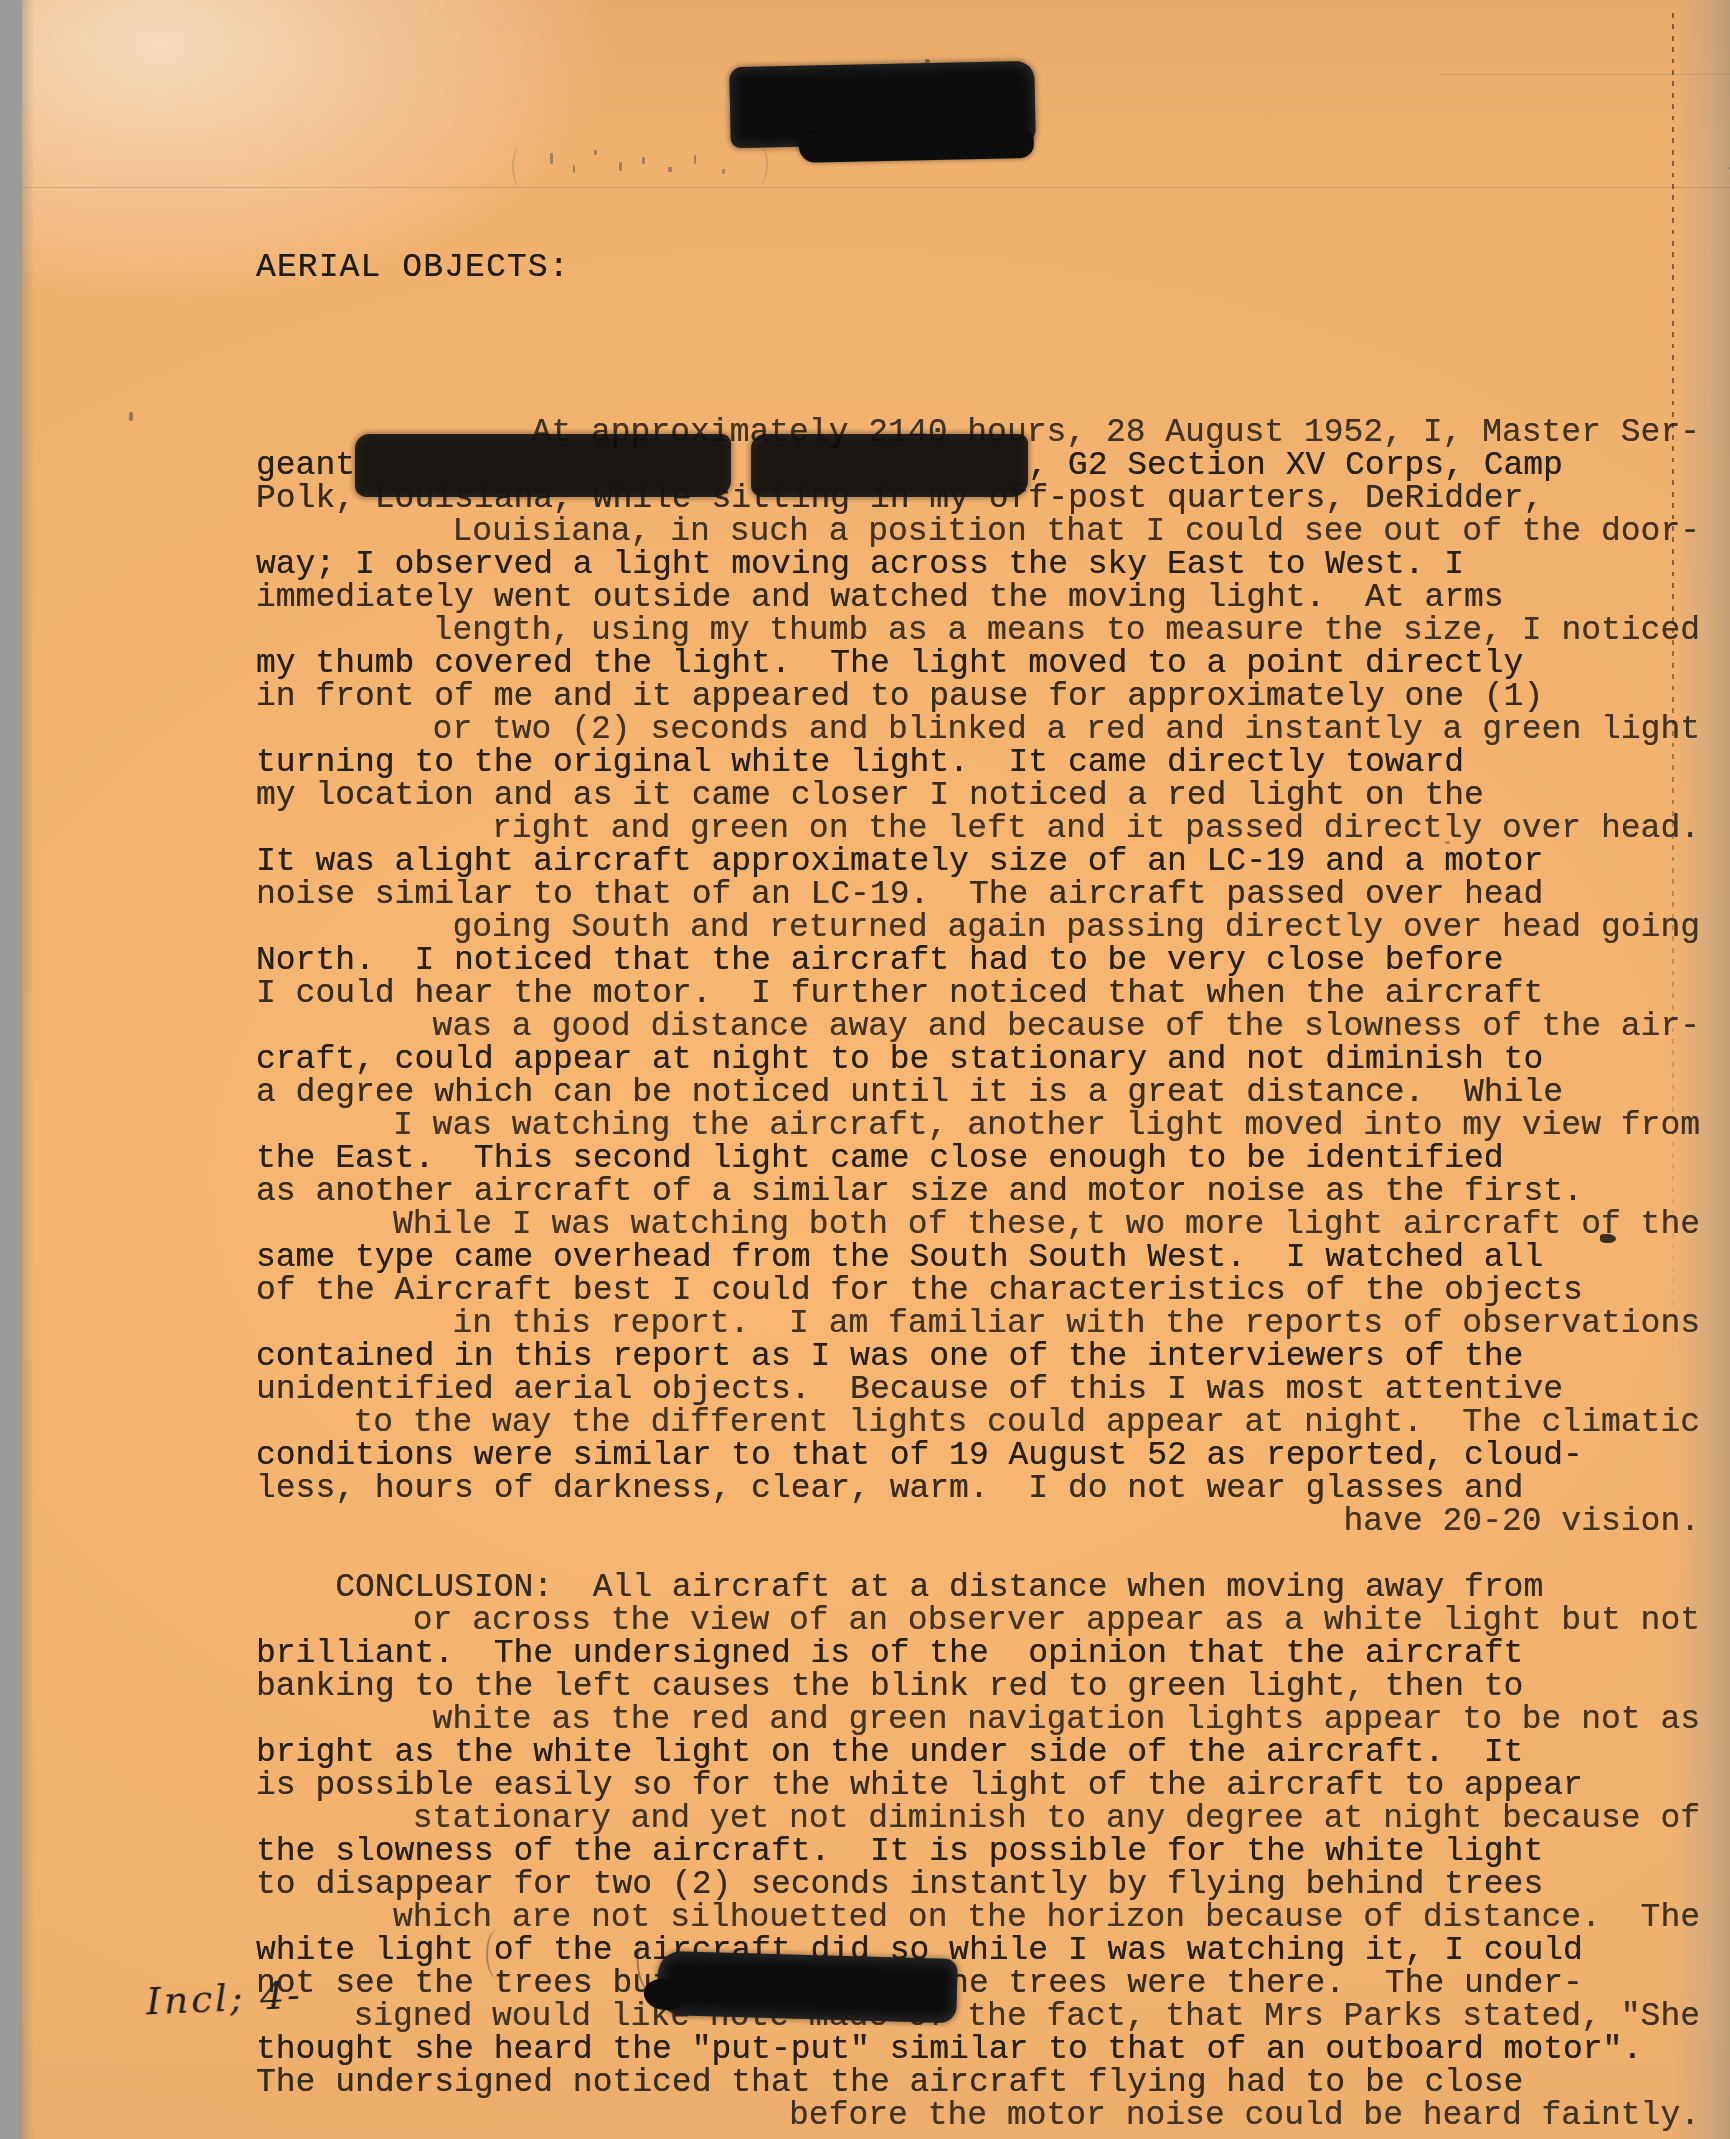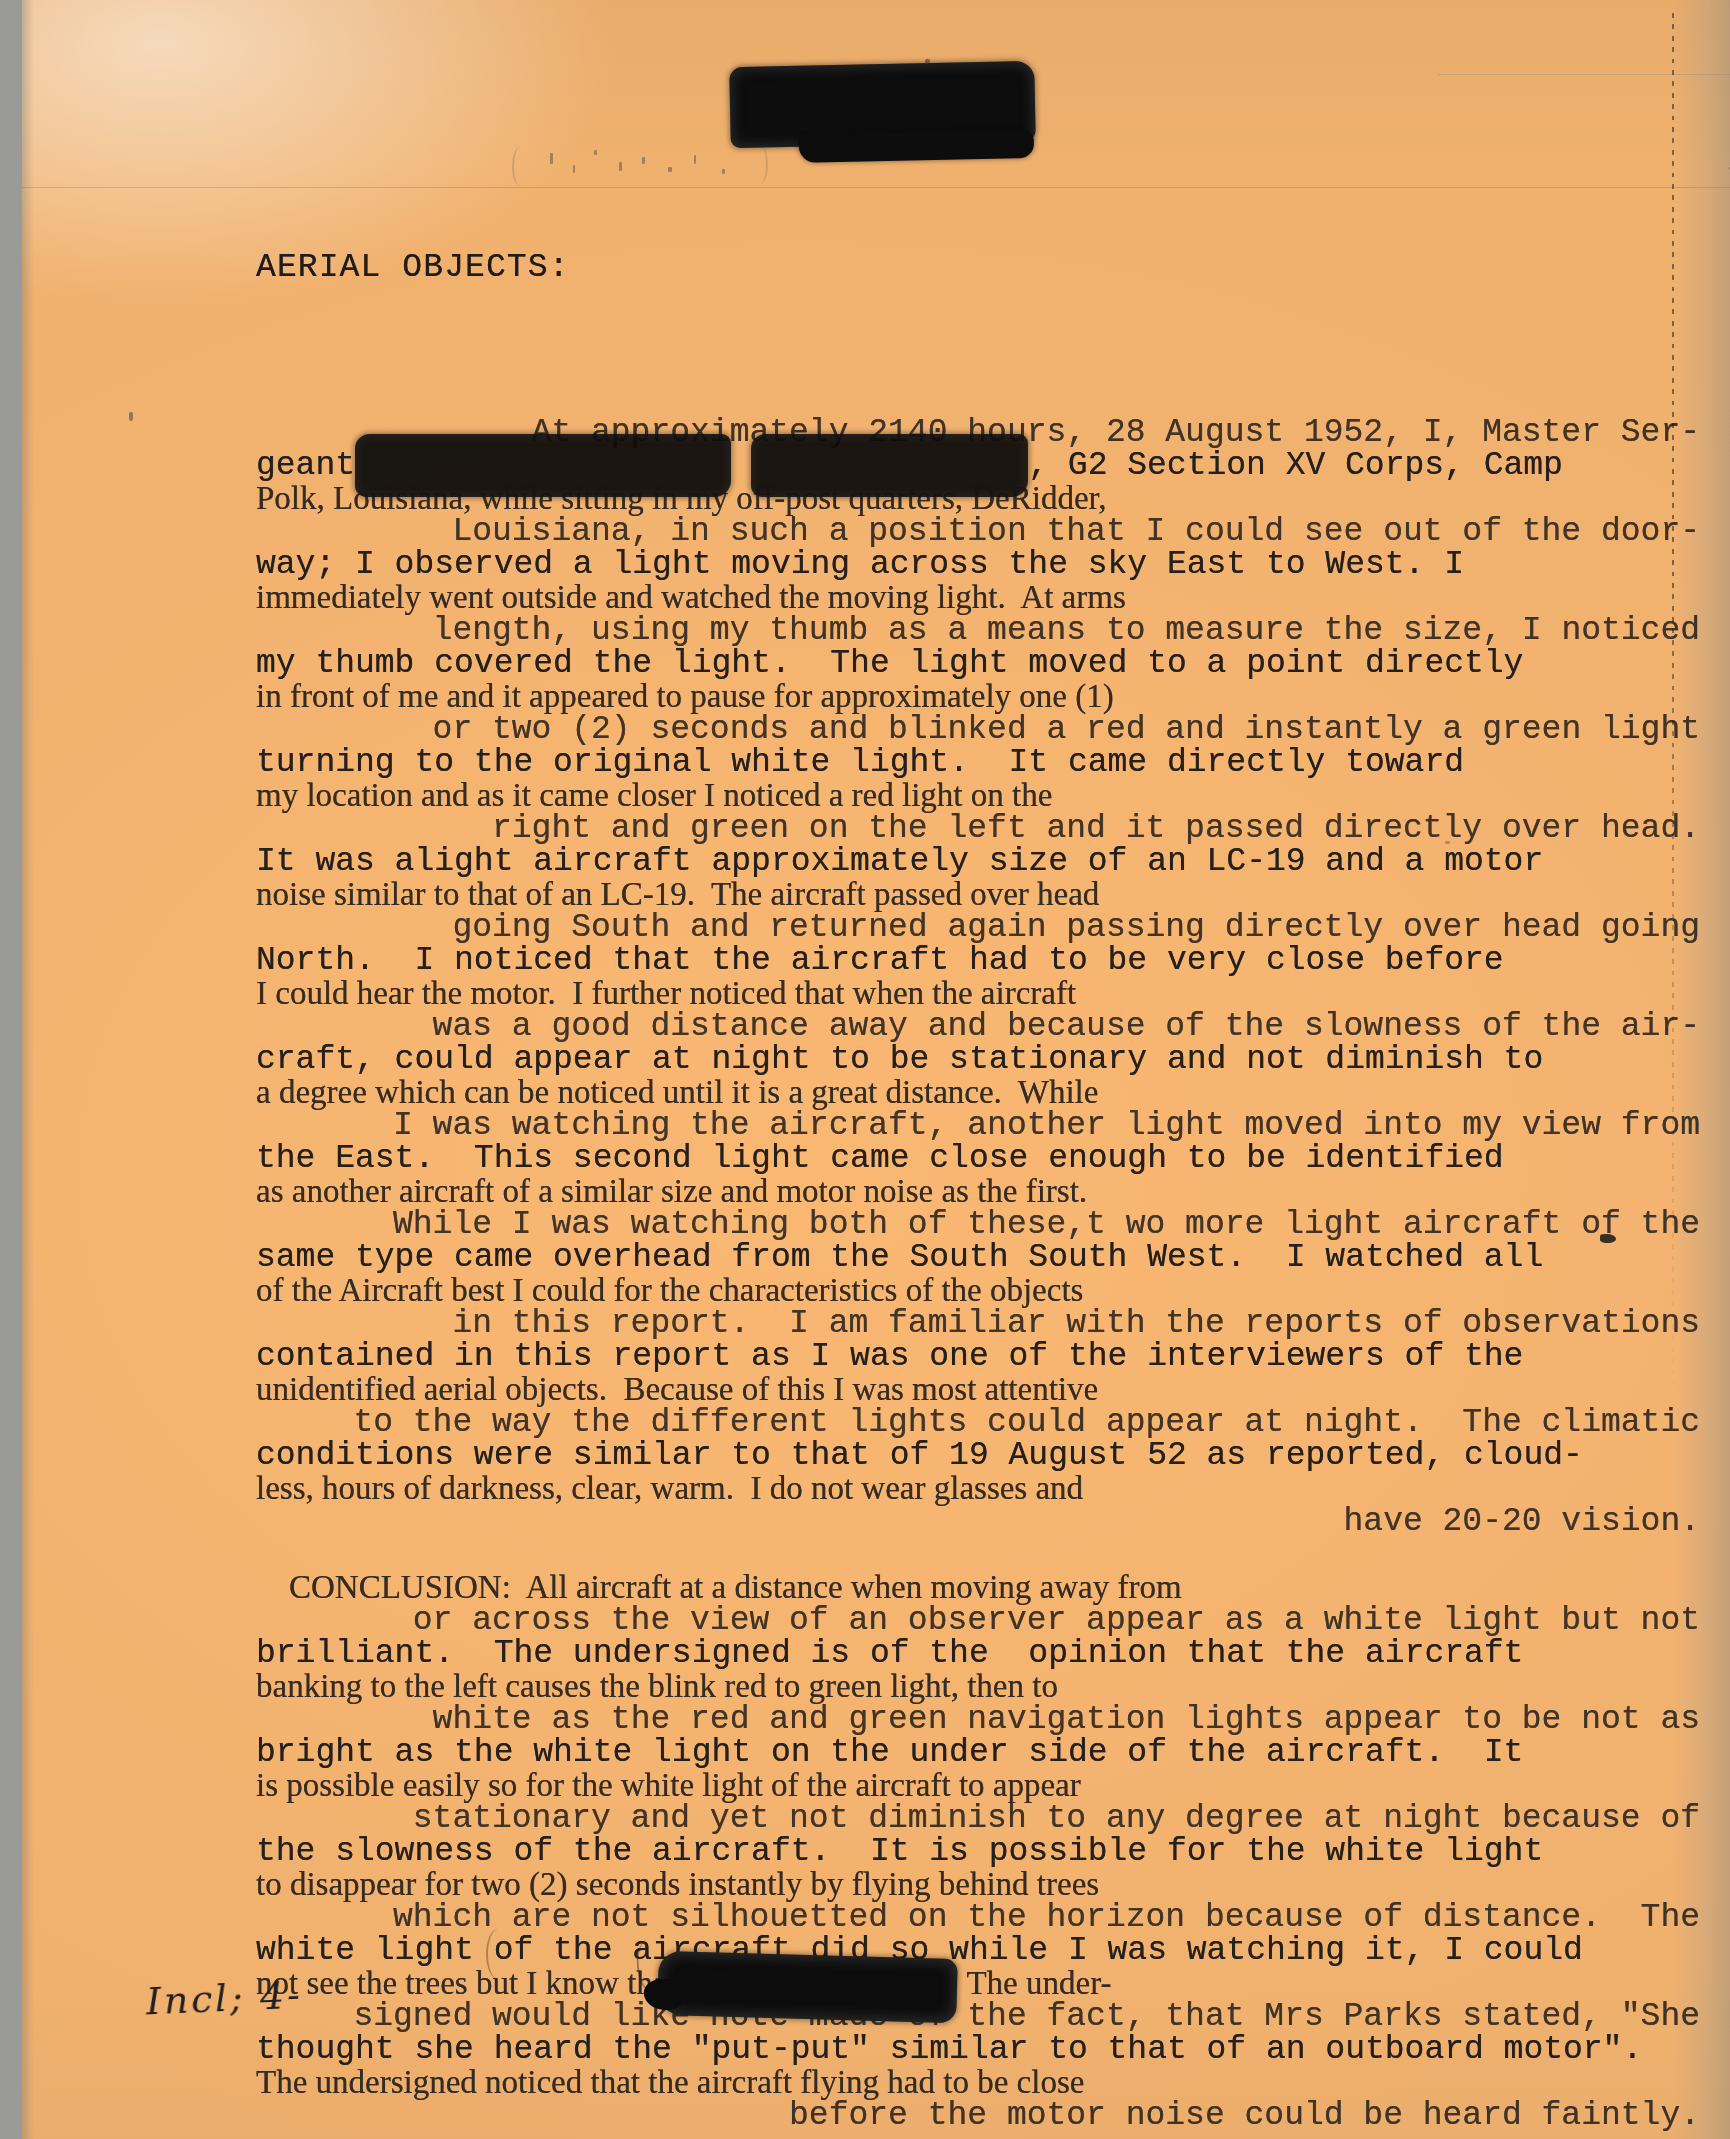--- a/index.html
+++ b/index.html
@@ -61,21 +61,21 @@
   .text-block{
     position:absolute;left:234px;top:185px;width:1444px;
     font-size:33px;line-height:33px;white-space:pre;
     color:#151515;
     text-shadow:0 0 0.5px rgba(25,25,25,.70), 0.3px 0.3px 0 rgba(25,25,25,.25);
     filter:blur(0.2px);
   }
   .line{min-height:33px;}
   .line:nth-child(3n){opacity:.80;text-align:right;}
   .line:nth-child(3n+1){opacity:.93;}
-  .line:nth-child(3n+2){opacity:.86;font-family:Liberation Serif, serif;}
+  .line:nth-child(3n+2){opacity:.86;}
   .line.heading{opacity:.95;letter-spacing:1.1px;}
   .redact{
     display:inline-block;height:1.9em;margin:-0.5em 0;
     vertical-align:middle;
     background:#0a0a0a;border-radius:0.45em 0.28em 0.5em 0.35em;
     box-shadow:0 0 4.9px 1.6px rgba(8,8,8,.35), inset 0 0 9.8px 2.2px rgba(70,70,70,.25);
   }
   
   .blob-signature{
     position:absolute;left:636px;top:1955px;width:299px;height:64px;

